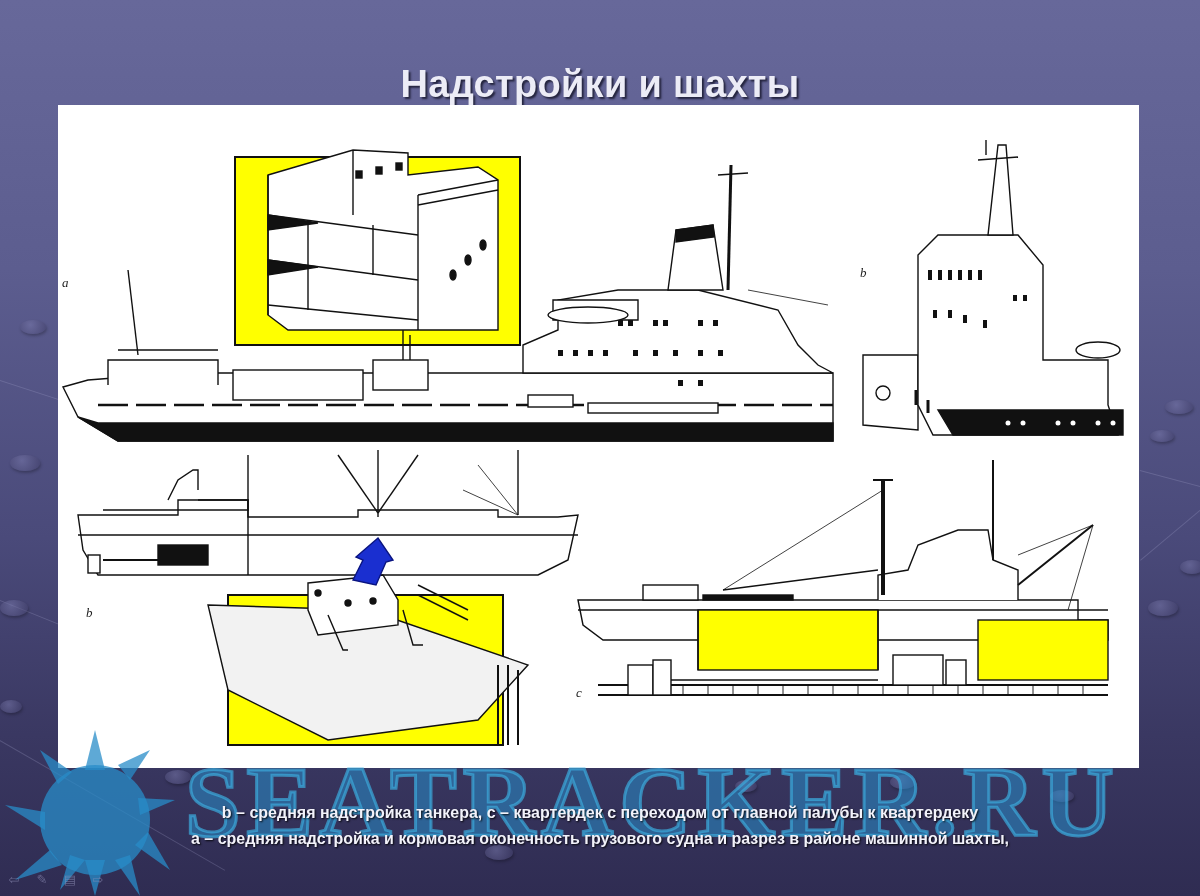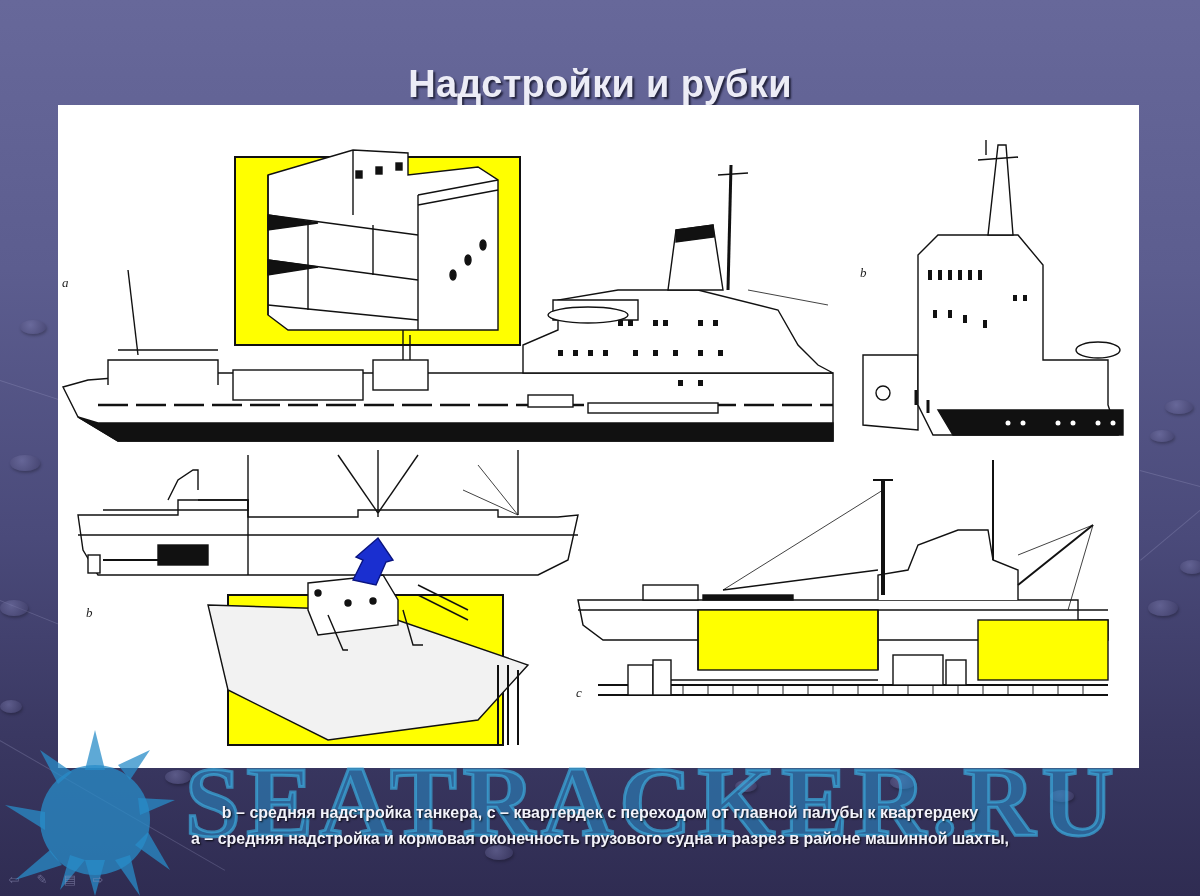--- a/index.html
+++ b/index.html
@@ -77,21 +77,21 @@
   <div class="bubble" style="left:1150px;top:430px;width:24px;height:12px"></div>
   <div class="bubble" style="left:1180px;top:560px;width:24px;height:14px"></div>
   <div class="bubble" style="left:1148px;top:600px;width:30px;height:16px"></div>
   <div class="bubble" style="left:165px;top:770px;width:26px;height:14px"></div>
   <div class="bubble" style="left:485px;top:845px;width:28px;height:15px"></div>
   <div class="bubble" style="left:735px;top:780px;width:22px;height:12px"></div>
   <div class="bubble" style="left:890px;top:775px;width:26px;height:14px"></div>
   <div class="bubble" style="left:1050px;top:790px;width:24px;height:12px"></div>
 </div>
 
-<h1 class="title">Надстройки и рубки</h1>
+<h1 class="title">Надстройки и шахты</h1>
 
 <div class="figure">
   <svg width="1081" height="663" viewBox="0 0 1081 663">
     <g fill="none" stroke="#111" stroke-width="1.4">
 
       <rect x="177" y="52" width="285" height="188" fill="#ffff00" stroke="#111" stroke-width="2"></rect>
       <polygon points="210,70 295,45 350,48 350,70 420,62 440,75 440,225 230,225 210,210" fill="#fff"></polygon>
       <line x1="210" y1="70" x2="210" y2="210"></line>
       <line x1="210" y1="110" x2="360" y2="130"></line>
       <line x1="210" y1="155" x2="360" y2="175"></line>

